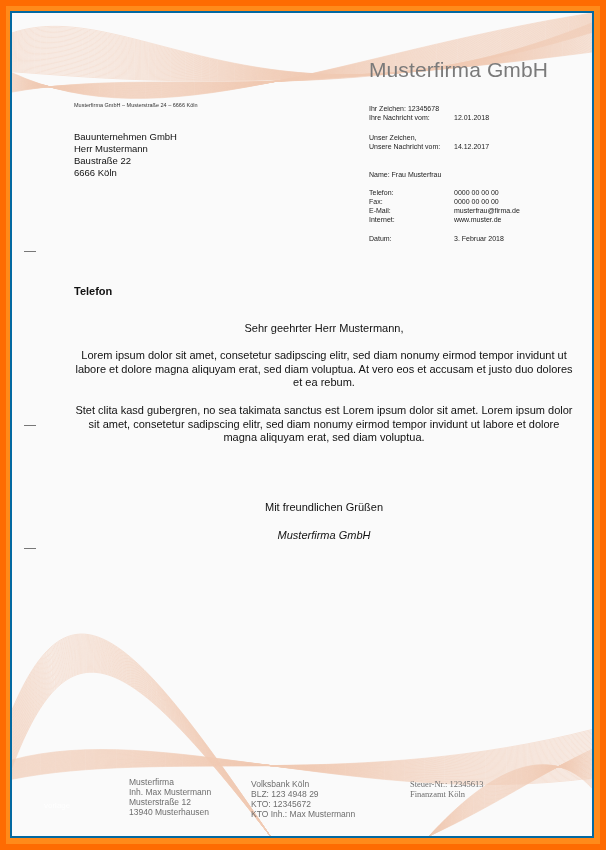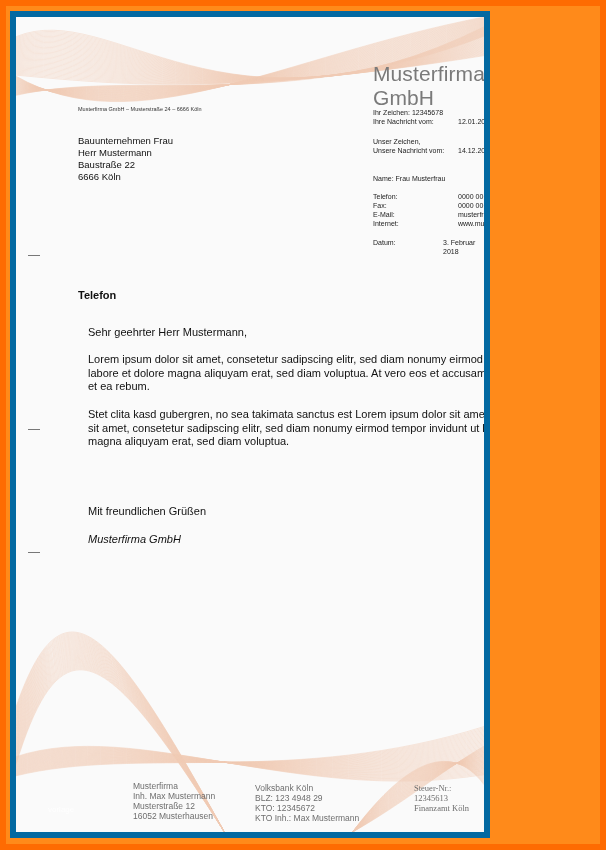--- a/index.html
+++ b/index.html
@@ -11,44 +11,44 @@
   }
   .outer-frame {
     position: absolute; left: 0; top: 0; width: 606px; height: 850px;
     background: #fe6b02;
   }
   .inner-frame {
     position: absolute; left: 6px; top: 6px; width: 594px; height: 838px;
     background: #ff8a1a;
   }
   .page {
-    position: absolute; left: 10px; top: 11px; width: 480px; height: 827px;
+    position: absolute; left: 10px; top: 11px; width: 584px; height: 827px;
     background: #fafafa;
-    border: 6px solid #0369a1;
+    border: 2px solid #0369a1;
     box-sizing: border-box;
     overflow: hidden;
   }
   .waves { position: absolute; left: 0; top: 0; width: 100%; height: 100%; pointer-events: none; }
   .company-title {
     position: absolute; left: 357px; top: 45px;
     font-size: 21px; color: #7a7a7a; letter-spacing: 0.1px;
   }
   .sender-line {
     position: absolute; left: 62px; top: 89px; font-size: 5.5px; color: #333;
   }
   .recipient {
     position: absolute; left: 62px; top: 118px; font-size: 9.5px; line-height: 12px; color: #111;
   }
   .info { position: absolute; left: 357px; font-size: 7px; color: #222; line-height: 9px; }
   .info .row { display: flex; }
   .info .lbl { width: 85px; }
   .fold-mark { position: absolute; left: 12px; width: 12px; height: 1px; background: #777; }
   .subject { position: absolute; left: 62px; top: 272px; font-size: 11px; font-weight: bold; color: #111; }
   .body-text {
-    position: absolute; left: 72px; width: 500px; font-size: 11px; line-height: 13.7px; color: #111;
+    position: absolute; left: 62px; width: 500px; font-size: 11px; line-height: 13.7px; color: #111; text-align: center;
   }
   .italic { font-style: italic; }
   .footer-col { position: absolute; top: 764px; font-size: 8.5px; line-height: 10px; color: #6e6e6e; }
   .vorlage { position: absolute; left: 32px; top: 788px; font-size: 8px; color: #fff; opacity: 0.85; }
 </style>
 </head>
 <body>
 
 <div class="outer-frame"></div>
 <div class="inner-frame"></div>
@@ -258,21 +258,21 @@
         <path d="M0 758.5 C 60 599, 120 649.25, 260 827"></path>
         <path d="M0 750.5 C 150 710.75, 350 799.5, 584 768.75"></path>
         <path d="M420 827 C 480 761, 540 730.75, 584 779"></path>
       </g>
   </svg>
 
   <div class="company-title">Musterfirma GmbH</div>
   <div class="sender-line">Musterfirma GmbH – Musterstraße 24 – 6666 Köln</div>
 
   <div class="recipient">
-    <div>Bauunternehmen Frau</div>
+    <div>Bauunternehmen GmbH</div>
     <div>Herr Mustermann</div>
     <div>Baustraße 22</div>
     <div>6666 Köln</div>
   </div>
 
   <div class="info" style="top:91px;">
     <div>Ihr Zeichen: 12345678</div>
     <div class="row">
       <span class="lbl">Ihre Nachricht vom:</span>
       <span>12.01.2018</span>
@@ -323,21 +323,21 @@
   <div class="body-text" style="top:309px;">Sehr geehrter Herr Mustermann,</div>
   <div class="body-text" style="top:391px;">Stet clita kasd gubergren, no sea takimata sanctus est Lorem ipsum dolor sit amet. Lorem ipsum dolor sit amet, consetetur sadipscing elitr, sed diam nonumy eirmod tempor invidunt ut labore et dolore magna aliquyam erat, sed diam voluptua.</div>
   <div class="body-text" style="top:336px;">Lorem ipsum dolor sit amet, consetetur sadipscing elitr, sed diam nonumy eirmod tempor invidunt ut labore et dolore magna aliquyam erat, sed diam voluptua. At vero eos et accusam et justo duo dolores et ea rebum.</div>
   <div class="body-text" style="top:488px;">Mit freundlichen Grüßen</div>
   <div class="body-text italic" style="top:516px;">Musterfirma GmbH</div>
 
   <div class="footer-col" style="left:117px;">
     <div>Musterfirma</div>
     <div>Inh. Max Mustermann</div>
     <div>Musterstraße 12</div>
-    <div>16052 Musterhausen</div>
+    <div>13940 Musterhausen</div>
   </div>
   <div class="footer-col" style="left:239px; top:766px;">
     <div>Volksbank Köln</div>
     <div>BLZ: 123 4948 29</div>
     <div>KTO: 12345672</div>
     <div>KTO Inh.: Max Mustermann</div>
   </div>
   <div class="footer-col" style="left:398px; top:766px;font-family:Liberation Serif, serif;">
     <div>Steuer-Nr.: 12345613</div>
     <div>Finanzamt Köln</div>

